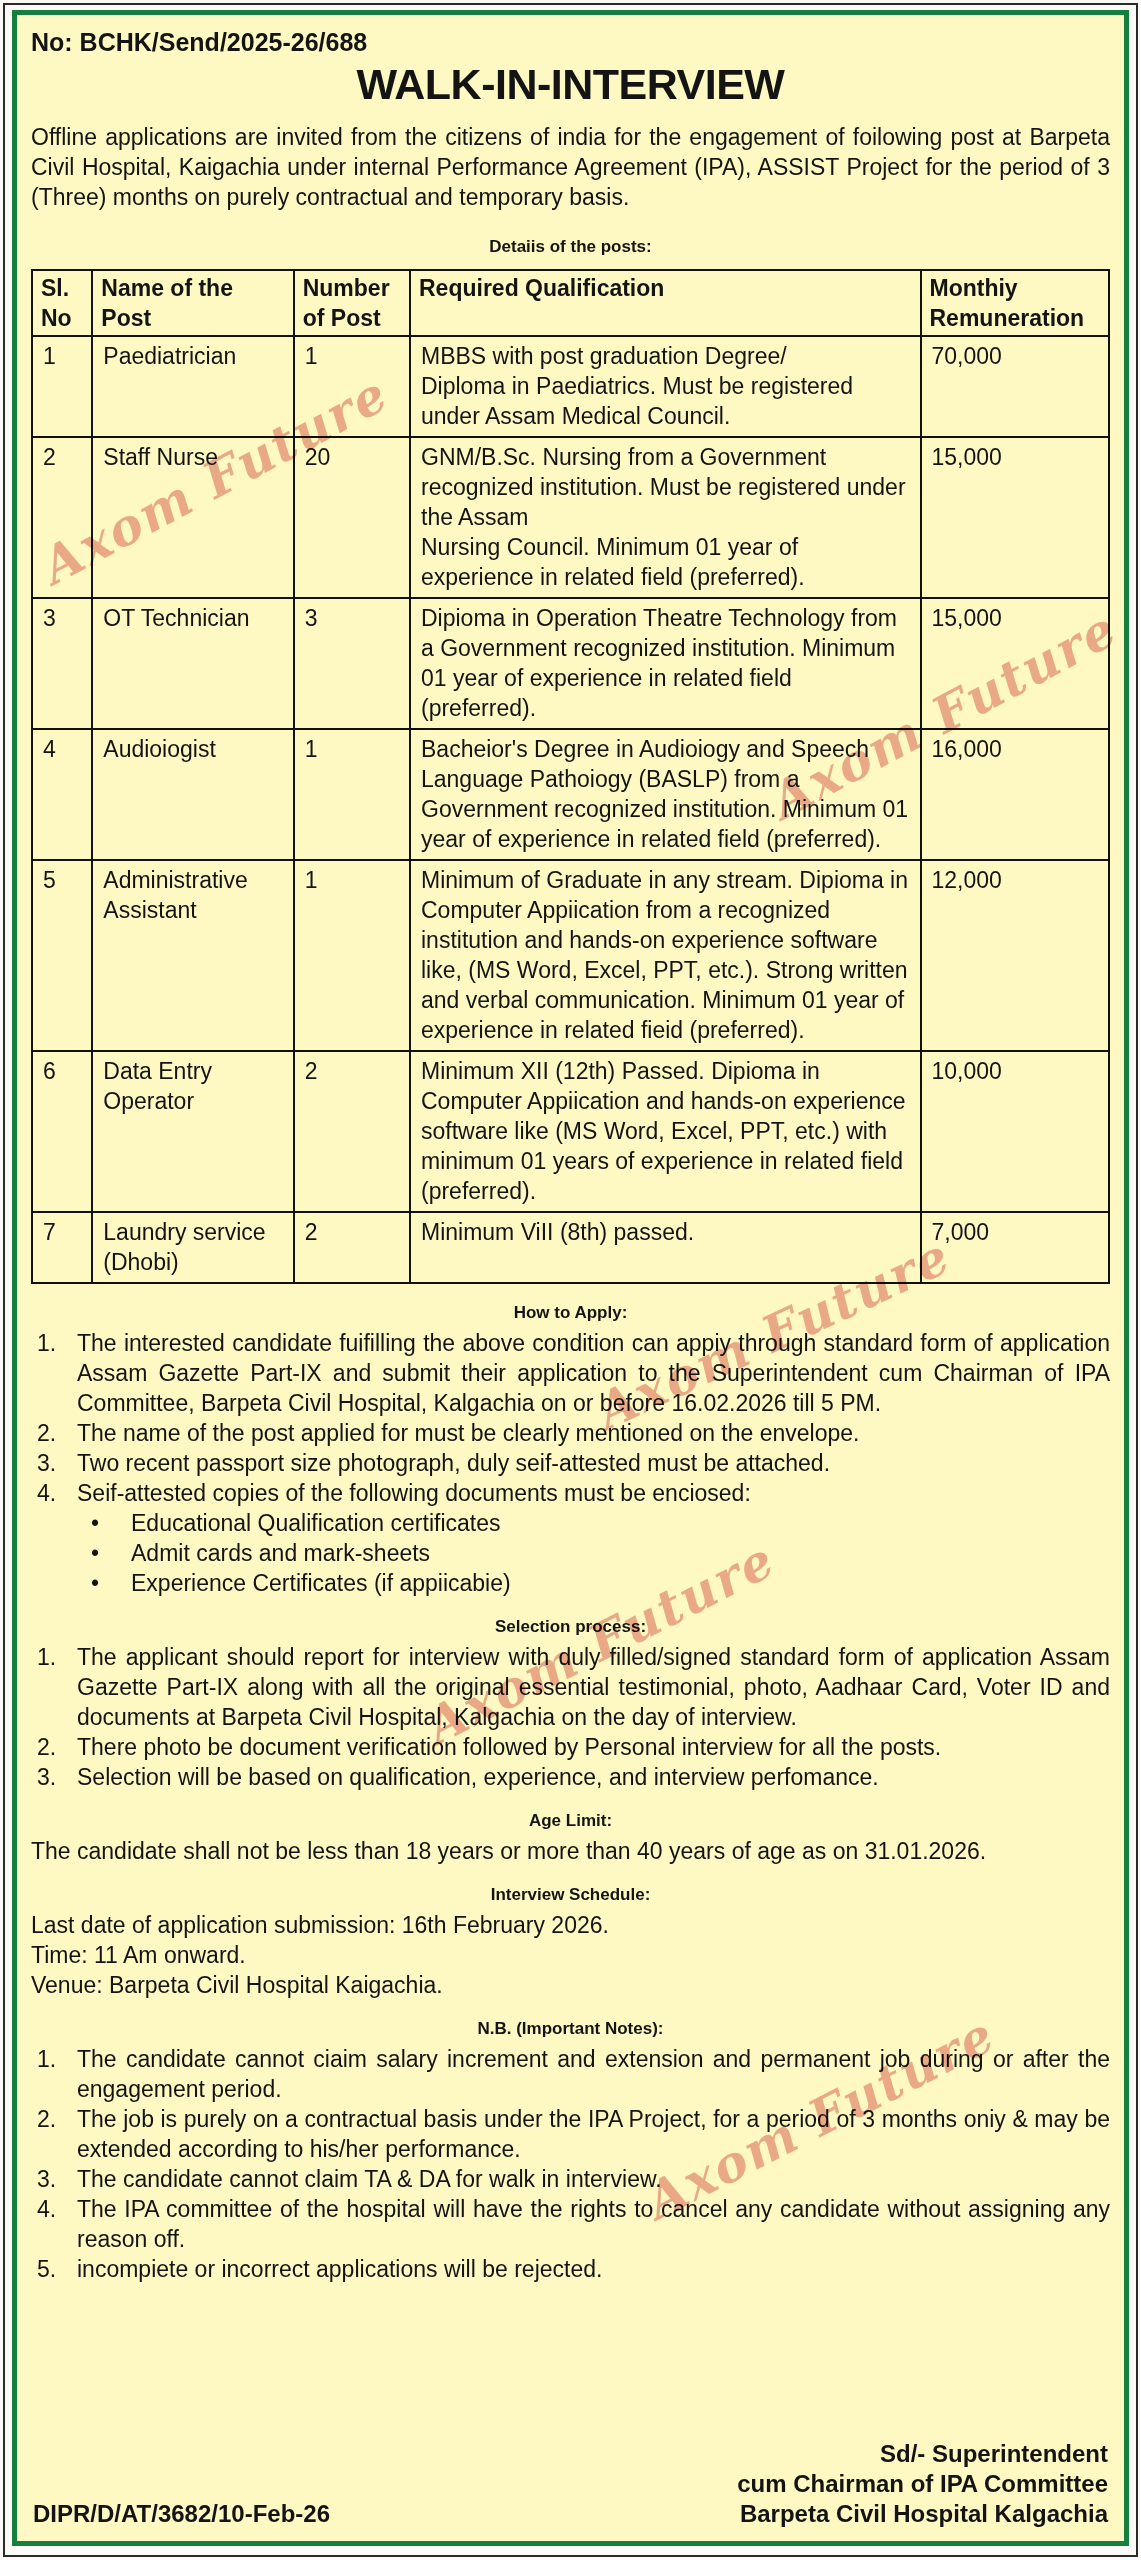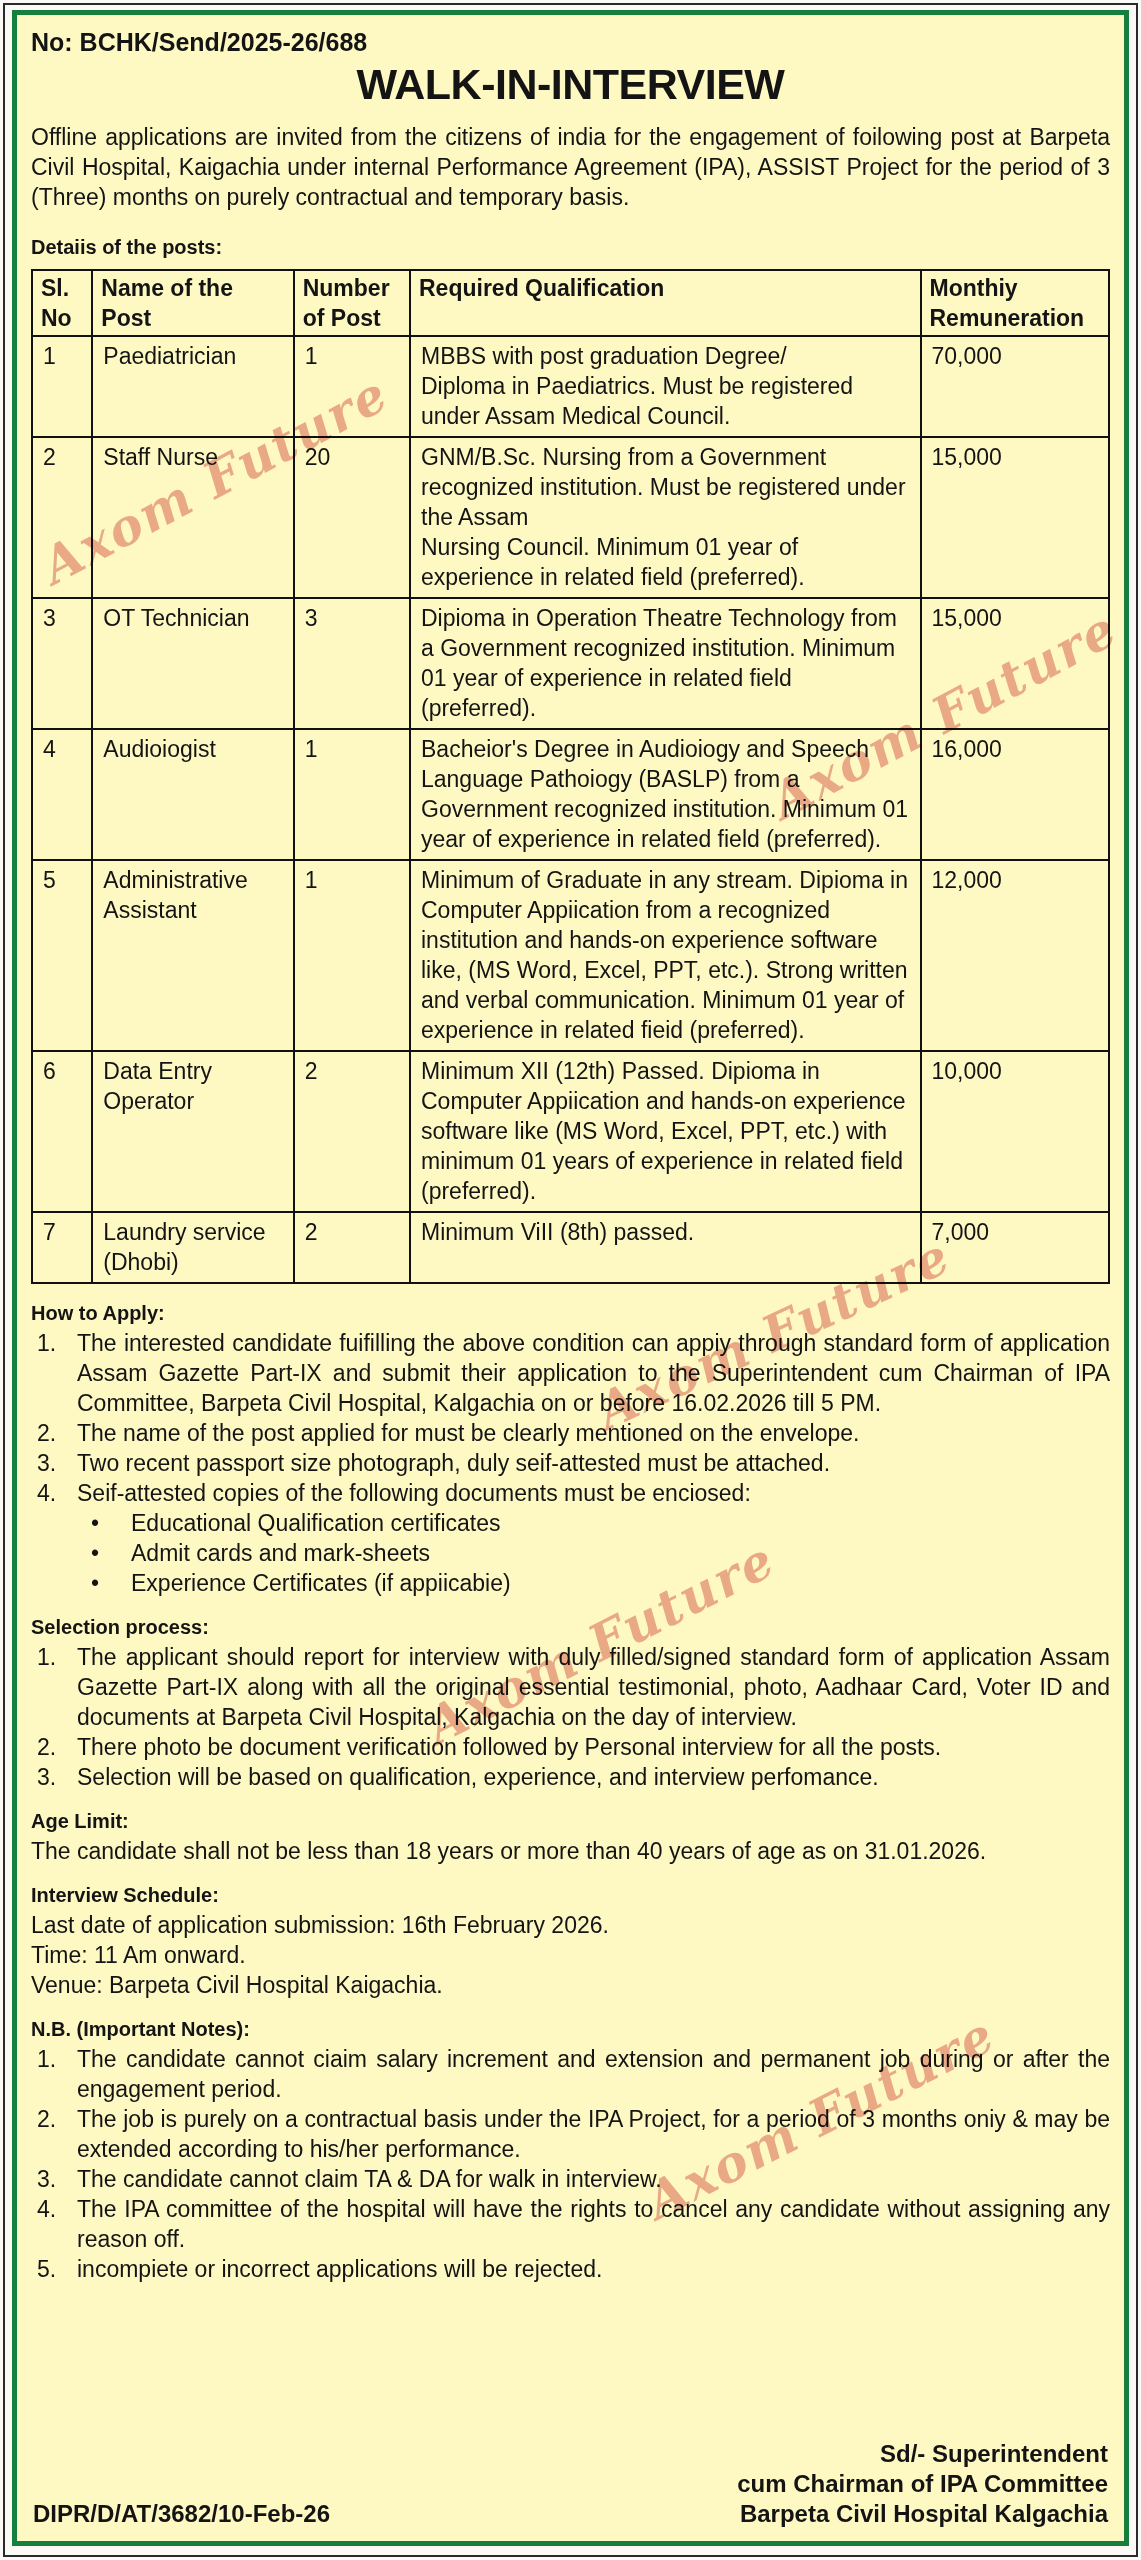--- a/index.html
+++ b/index.html
@@ -7,21 +7,21 @@
     position:relative;width:1141px;height:2560px;background:#fbfaf7;
     font-family:"Liberation Sans",sans-serif;color:#141414;overflow:hidden;
   }
   .outer-frame{position:absolute;inset:3px;border:2px solid #2a2a2a;pointer-events:none;}
   .inner-frame{position:absolute;left:12px;right:12px;top:10px;bottom:14px;border:5px solid #15803d;overflow:hidden;background:#fef9c3;}
   .content{position:relative;padding:10px 14px 120px 14px;z-index:1;}
 
   .ref-no{font-size:25px;font-weight:bold;line-height:30px;margin-top:2px;}
   .page-title{text-align:center;font-size:43px;font-weight:bold;line-height:50px;letter-spacing:-0.5px;margin-top:2px;}
   .intro{font-size:23px;line-height:30px;margin-top:13px;text-align:justify;}
-  .section-heading{font-size:20px;font-weight:bold;line-height:30px;margin-top:14px;}
+  .section-heading{font-size:17px;font-weight:bold;line-height:30px;margin-top:14px;text-align:center;}
   .details-heading{margin-top:20px;}
 
   table.posts{width:100%;border-collapse:collapse;table-layout:fixed;margin-top:7px;background:transparent;}
   table.posts th,table.posts td{
     border:2px solid #111;vertical-align:top;font-size:23px;line-height:30px;text-align:left;
   }
   table.posts th{font-weight:bold;padding:2px 8px;}
   table.posts td{padding:4px 10px 5px 10px;}
   td.qual,td.name{white-space:pre-line;}
   td.remun{padding-left:30px;margin-top:28px;}

